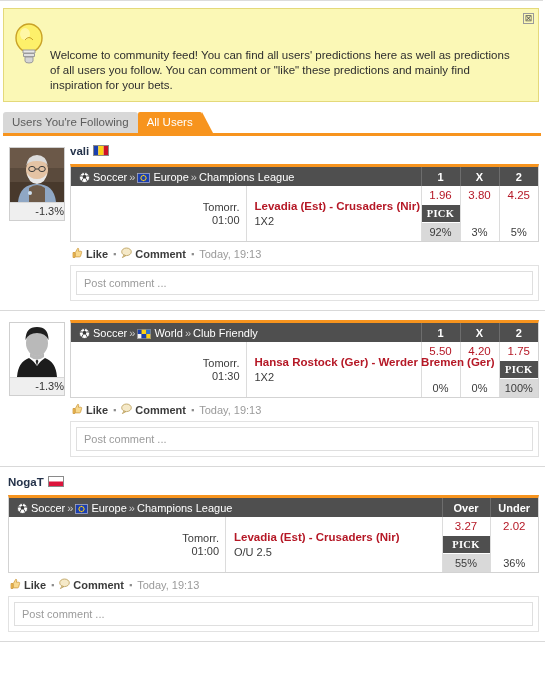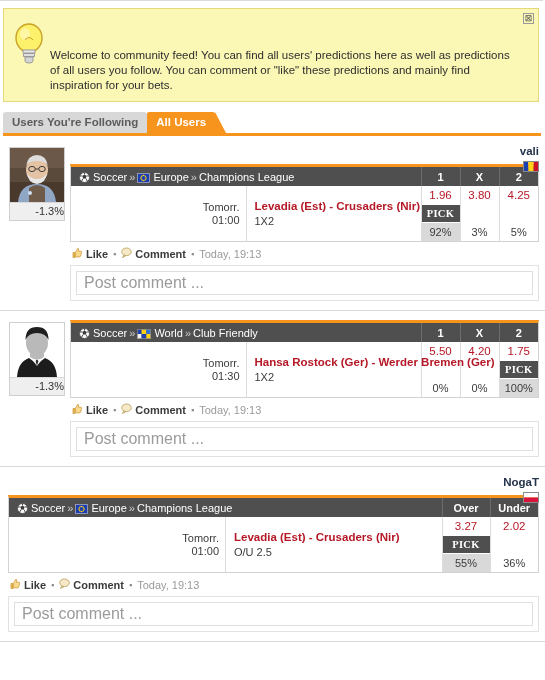--- a/index.html
+++ b/index.html
@@ -70,21 +70,21 @@
     position: relative;
     margin: 9px 0 0 3px;
     height: 22px;
     display: flex;
     align-items: flex-end;
   }
   .tab {
     height: 21px;
     line-height: 21px;
     font-size: 11.5px;
-    font-weight: bold;
+    font-weight: normal;
     padding: 0 9px;
     cursor: pointer;
     position: relative;
   }
   .tab.inactive {
     background: #d8d8d8;
     color: #5c5c5c;
     border-radius: 3px 3px 0 0;
   }
   .tab.active {
@@ -140,25 +140,24 @@
     background: #efefef;
     border-top: 1px solid #d8d8d8;
     padding: 2px 0 2px;
     line-height: 13px;
   }
 
   .post-body { flex: 1 1 auto; min-width: 0; padding-left: 2px; }
 
   .username-row {
     display: flex;
-    align-items: flex-end;
+    align-items: flex-start;
     gap: 4px;
     height: 15px;
     margin-bottom: 4px;
-    flex-direction: column;
   }
   .username {
     font-size: 11.5px;
     font-weight: bold;
     color: #24324a;
   }
   .flag { width: 16px; height: 11px; display:block; border:0; }
 
   
   .bet {
@@ -272,21 +271,21 @@
 
   .comment-box {
     border: 1px solid #e2e2e2;
     padding: 5px 5px;
     background: #fff;
   }
   .comment-input {
     width: 100%;
     border: 1px solid #dfdfdf;
     height: 24px;
-    font-size: 16px;
+    font-size: 11px;
     color: #9b9b9b;
     padding: 0 7px;
     font-family: "Liberation Sans", sans-serif;
     background: #fff;
     outline: none;
   }
   .comment-input::placeholder { color: #9b9b9b; }
 </style>
 </head>
 <body>

